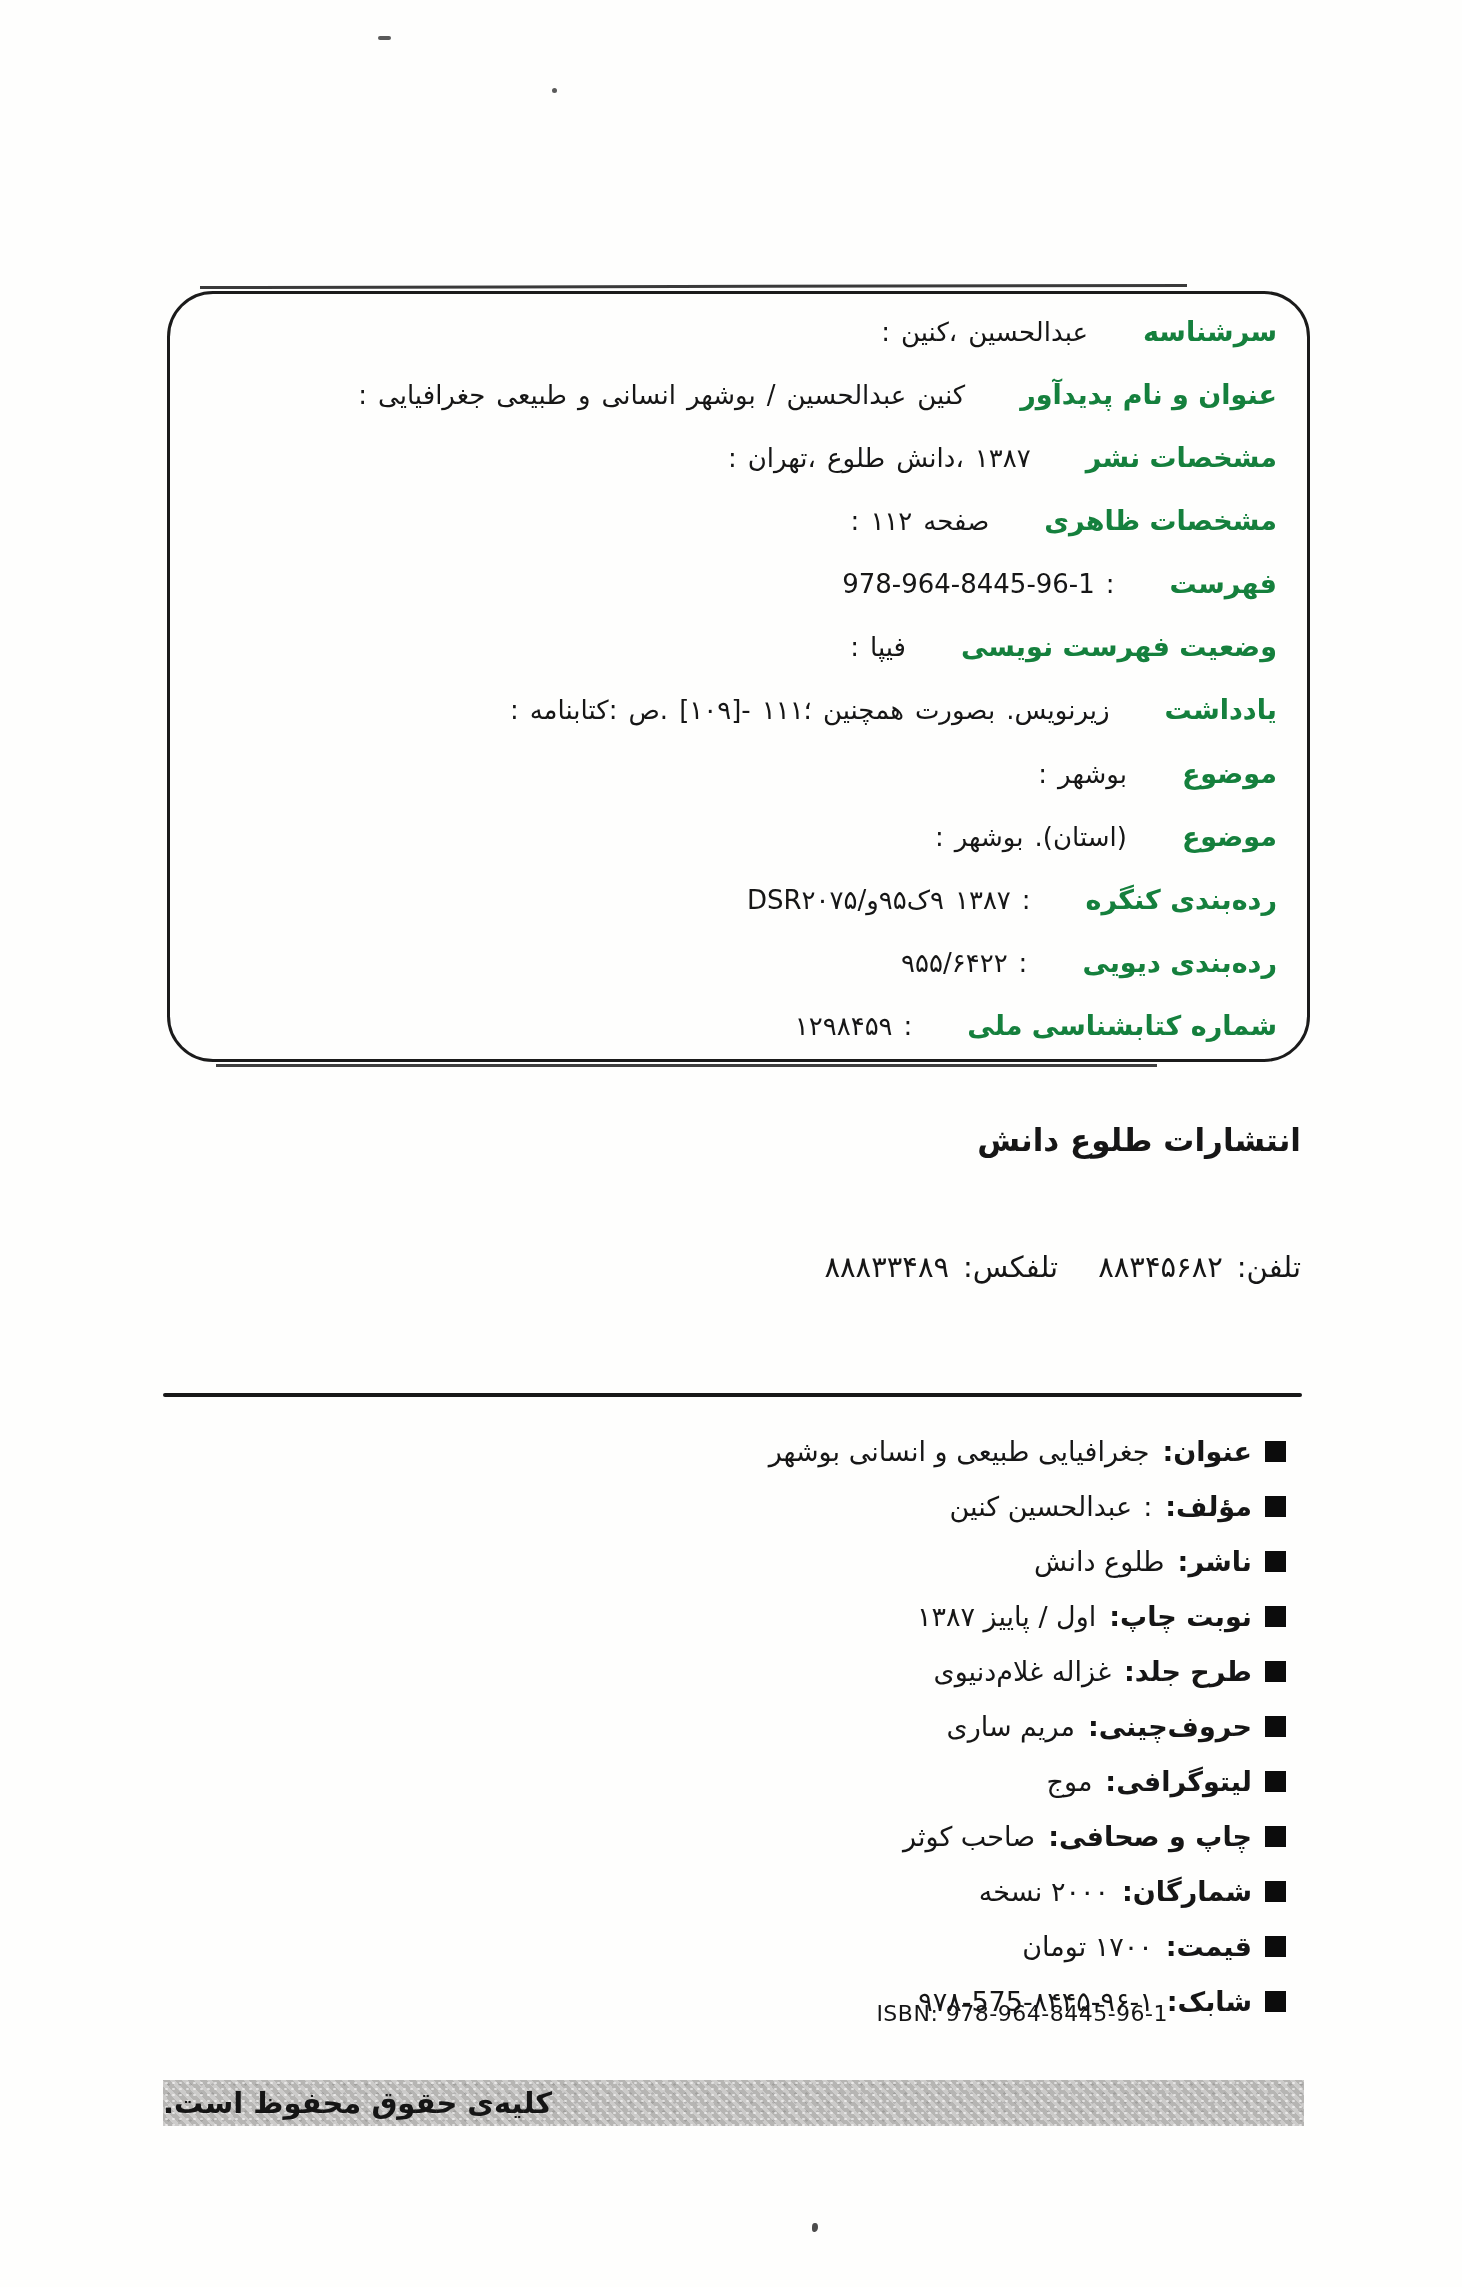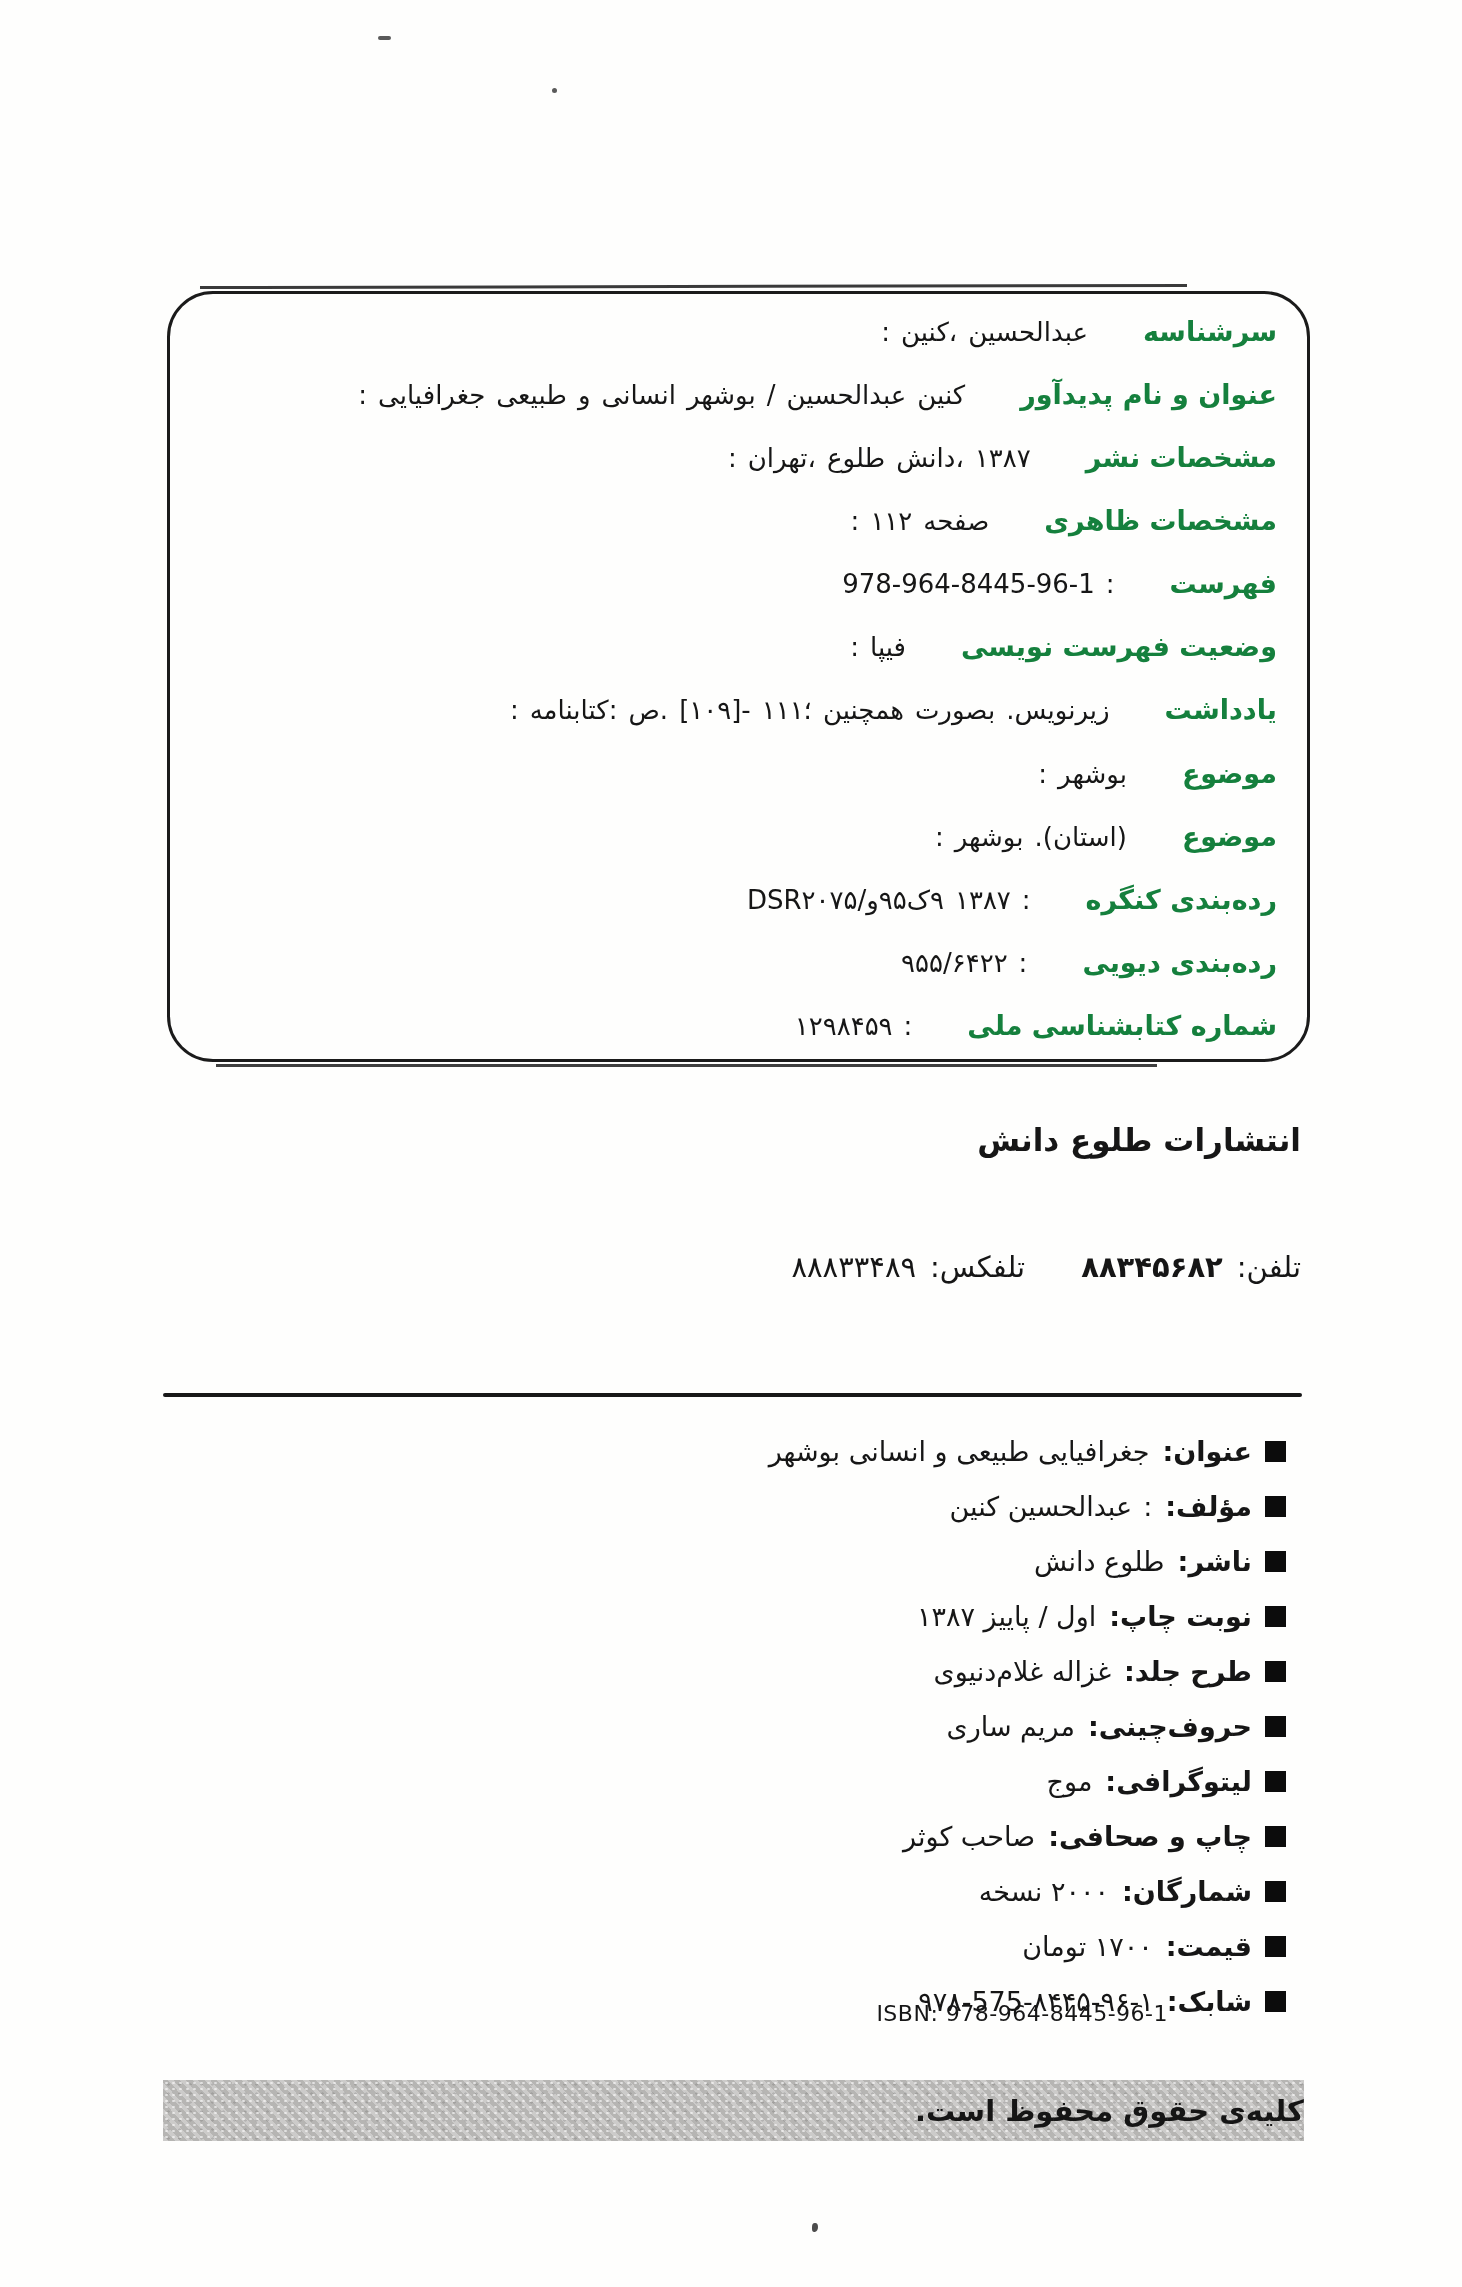--- a/index.html
+++ b/index.html
@@ -16,42 +16,42 @@
   .cip-rows{position:absolute;top:22px;bottom:18px;left:22px;right:30px;
     display:flex;flex-direction:column;justify-content:space-between;}
   .cip-row{display:flex;direction:rtl;align-items:baseline;gap:55px;}
   .cip-label{font-weight:700;font-size:27px;white-space:nowrap;color:#15803d;}
   .cip-value{flex:1;display:flex;direction:ltr;justify-content:flex-end;align-items:baseline;gap:11px;font-size:26px;min-width:0;}
 
   
   .pub-name{position:absolute;top:1108px;right:161px;direction:rtl;font-size:31px;font-weight:700;margin-top:14px;}
   .pub-address{position:absolute;top:1180px;right:161px;direction:rtl;font-size:29px;display:flex;direction:rtl;gap:10px;}
   .pub-phone{position:absolute;top:1250px;right:161px;font-size:29px;display:flex;direction:rtl;gap:14px;}
-  .pub-phone .tok:nth-child(2){margin-left:42px;font-weight:bold;}
+  .pub-phone .tok:nth-child(2){margin-left:26px;}
 
   .divider{position:absolute;top:1393px;left:163px;width:1139px;height:4px;background:#181818;border-radius:2px;}
 
   
   .pub-list{position:absolute;top:1424px;right:176px;left:120px;display:flex;flex-direction:column;}
   .pub-item{display:flex;direction:rtl;align-items:center;gap:13px;height:55px;font-size:27px;}
   .li-bullet{width:21px;height:21px;background:#0c0c0c;flex:none;}
   .li-label{font-weight:700;white-space:nowrap;}
   .li-value{display:flex;direction:rtl;gap:11px;}
 
   .isbn-line{position:absolute;top:2001px;right:294px;direction:ltr;font-size:22px;letter-spacing:.5px;}
 
   
-  .rights-banner{position:absolute;left:163px;top:2080px;width:1141px;height:61px;
+  .rights-banner{position:absolute;left:163px;top:2080px;width:1141px;height:46px;
     background-color:var(--banner,#c1c0be);
     background-image:
       radial-gradient(rgba(255,255,255,.6) 1px, transparent 1.6px),
       radial-gradient(rgba(50,50,50,.16) 1px, transparent 1.7px),
       repeating-linear-gradient(47deg, rgba(255,255,255,.18) 0 4px, rgba(0,0,0,.06) 4px 9px);
     background-size:7px 6px,11px 9px,auto;
-    display:flex;align-items:center;justify-content:flex-end;}
+    display:flex;align-items:center;justify-content:flex-start;}
   .rights-text{direction:rtl;font-weight:700;font-size:29px;color:#151515;}
 
   
   .speck{position:absolute;background:#5a5a5a;border-radius:2px;}
   .speck-1{left:378px;top:36px;width:13px;height:4px;}
   .speck-2{left:552px;top:88px;width:5px;height:5px;border-radius:50%;}
   .speck-3{left:812px;top:2223px;width:6px;height:9px;border-radius:50% 50% 60% 40%;background:#4c4c4c;}
 </style>
 </head>
 <body>

